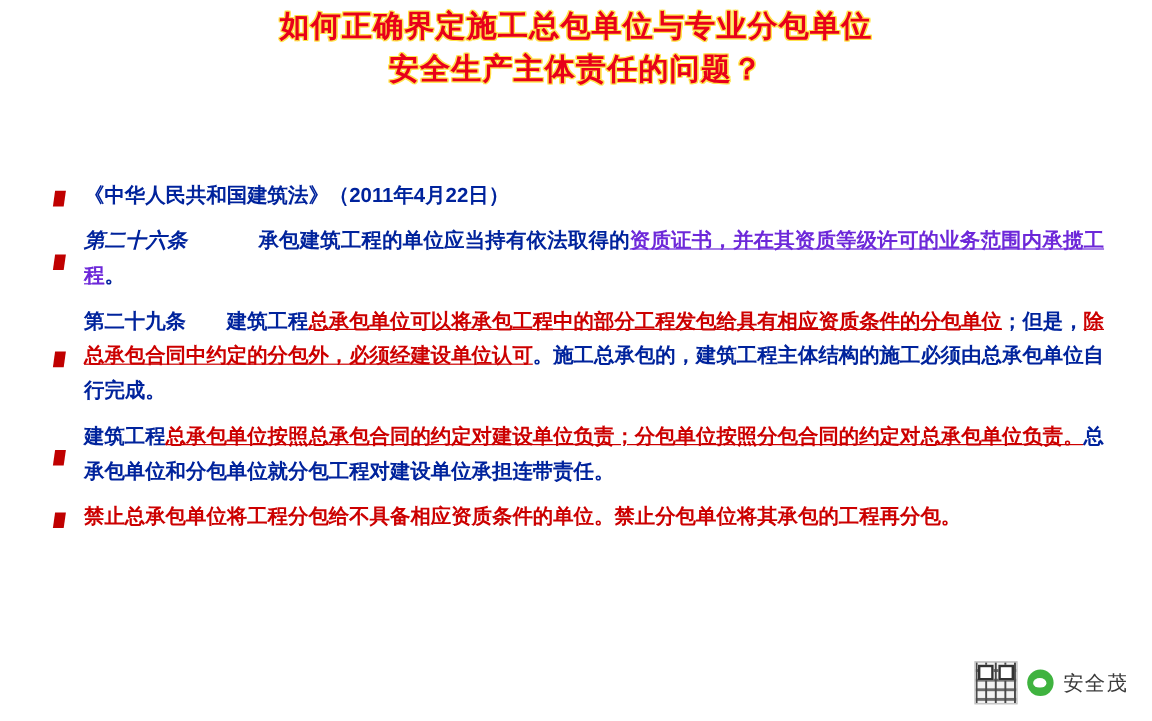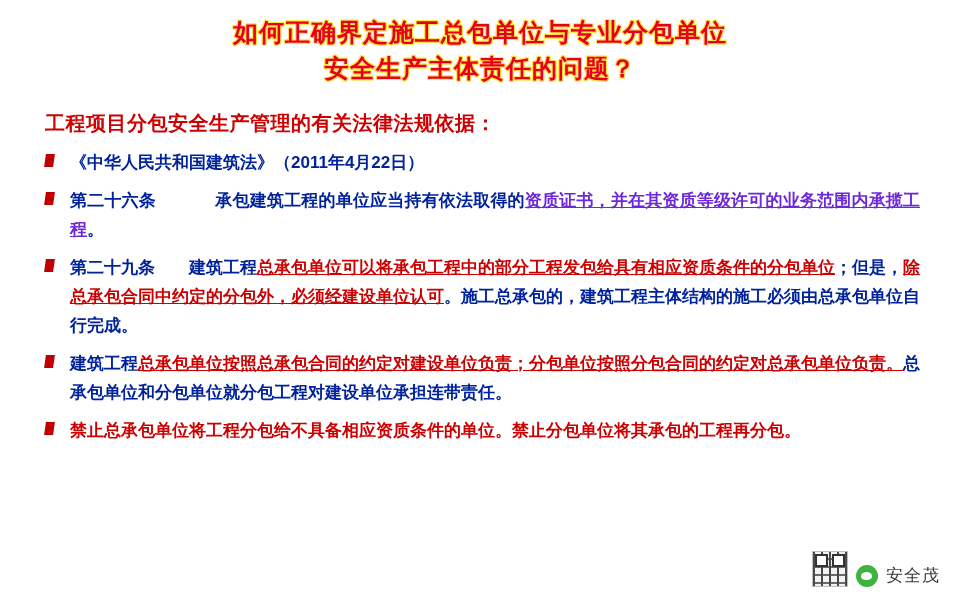--- a/index.html
+++ b/index.html
@@ -17,21 +17,21 @@
   .slide {
     position: absolute;
     left: 0; top: 0;
     width: 960px;
     height: 601px;
     background: #ffffff;
   }
   .title-block {
     position: absolute;
     left: 0;
-    top: 14px;
+    top: 4px;
     width: 960px;
     text-align: center;
   }
   .title-line {
     font-size: 25px;
     font-weight: bold;
     color: #e8001a;
     letter-spacing: 1px;
     line-height: 36px;
     text-shadow:
@@ -54,21 +54,21 @@
     letter-spacing: 0.5px;
   }
   .bullets {
     position: absolute;
     left: 45px;
     top: 148px;
     width: 875px;
   }
   .bullet-row {
     display: flex;
-    align-items: flex-start;
+    align-items: center;
     margin-bottom: 9px;
   }
   .bullet-marker {
     flex: 0 0 auto;
     width: 9px;
     height: 13px;
     background: #c00000;
     margin-top: 6px;
     margin-right: 16px;
     transform: skewX(-8deg);
@@ -79,21 +79,21 @@
     line-height: 29px;
     color: #00239c;
     font-weight: bold;
     text-align: justify;
   }
   .footer-logo {
     position: absolute;
     right: 20px;
     bottom: 14px;
     display: flex;
-    align-items: flex-end;
+    align-items: center;
     gap: 8px;
   }
   .qr-box {
     width: 34px;
     height: 34px;
     border: 1px solid #bdbdbd;
     background:
       linear-gradient(90deg, #4a4a4a 25%, transparent 25%) 0 0/8px 8px,
       linear-gradient(0deg, #6a6a6a 25%, transparent 25%) 0 0/8px 8px,
       #f2f2f2;
@@ -132,30 +132,29 @@
 </head>
 <body>
 
 <div class="slide">
 
   <div class="title-block">
     <div class="title-line">如何正确界定施工总包单位与专业分包单位</div>
     <div class="title-line">安全生产主体责任的问题？</div>
   </div>
 
-  <div class="section-heading">工程项目分包安全生产管理的有关法律法规依据：</div>
 
   <div class="bullets" id="bullet-list">
       <div class="bullet-row">
         <span class="bullet-marker"></span>
         <div class="bullet-text"><span style="color: rgb(0, 35, 156);">《中华人民共和国建筑法》（2011年4月22日）</span></div>
       </div>
       <div class="bullet-row">
         <span class="bullet-marker"></span>
-        <div class="bullet-text"><span style="color: rgb(0, 35, 156);">第二十六条</span><span style="color: rgb(0, 35, 156);">　　</span><span style="color: rgb(0, 35, 156); margin-left: 25px;">承包建筑工程的单位应当持有依法取得的</span><span style="color: #6d28d9; text-decoration: underline;">资质证书，并在其资质等级许可的业务范围内承揽工程</span><span style="color: rgb(0, 35, 156);">。</span></div>
+        <div class="bullet-text"><span style="color: rgb(0, 35, 156); font-style: italic;">第二十六条</span><span style="color: rgb(0, 35, 156);">　　</span><span style="color: rgb(0, 35, 156); margin-left: 25px;">承包建筑工程的单位应当持有依法取得的</span><span style="color: #6d28d9; text-decoration: underline;">资质证书，并在其资质等级许可的业务范围内承揽工程</span><span style="color: rgb(0, 35, 156);">。</span></div>
       </div>
       <div class="bullet-row">
         <span class="bullet-marker"></span>
         <div class="bullet-text"><span style="color: rgb(0, 35, 156);">第二十九条</span><span style="color: rgb(0, 35, 156);">　　</span><span style="color: rgb(0, 35, 156);">建筑工程</span><span style="color: rgb(204, 0, 0); text-decoration: underline;">总承包单位可以将承包工程中的部分工程发包给具有相应资质条件的分包单位</span><span style="color: rgb(0, 35, 156);">；但是，</span><span style="color: rgb(204, 0, 0); text-decoration: underline;">除总承包合同中约定的分包外，必须经建设单位认可</span><span style="color: rgb(0, 35, 156);">。施工总承包的，建筑工程主体结构的施工必须由总承包单位自行完成。</span></div>
       </div>
       <div class="bullet-row">
         <span class="bullet-marker"></span>
         <div class="bullet-text"><span style="color: rgb(0, 35, 156);">建筑工程</span><span style="color: rgb(204, 0, 0); text-decoration: underline;">总承包单位按照总承包合同的约定对建设单位负责；分包单位按照分包合同的约定对总承包单位负责。</span><span style="color: rgb(0, 35, 156);">总承包单位和分包单位就分包工程对建设单位承担连带责任。</span></div>
       </div>
       <div class="bullet-row">

